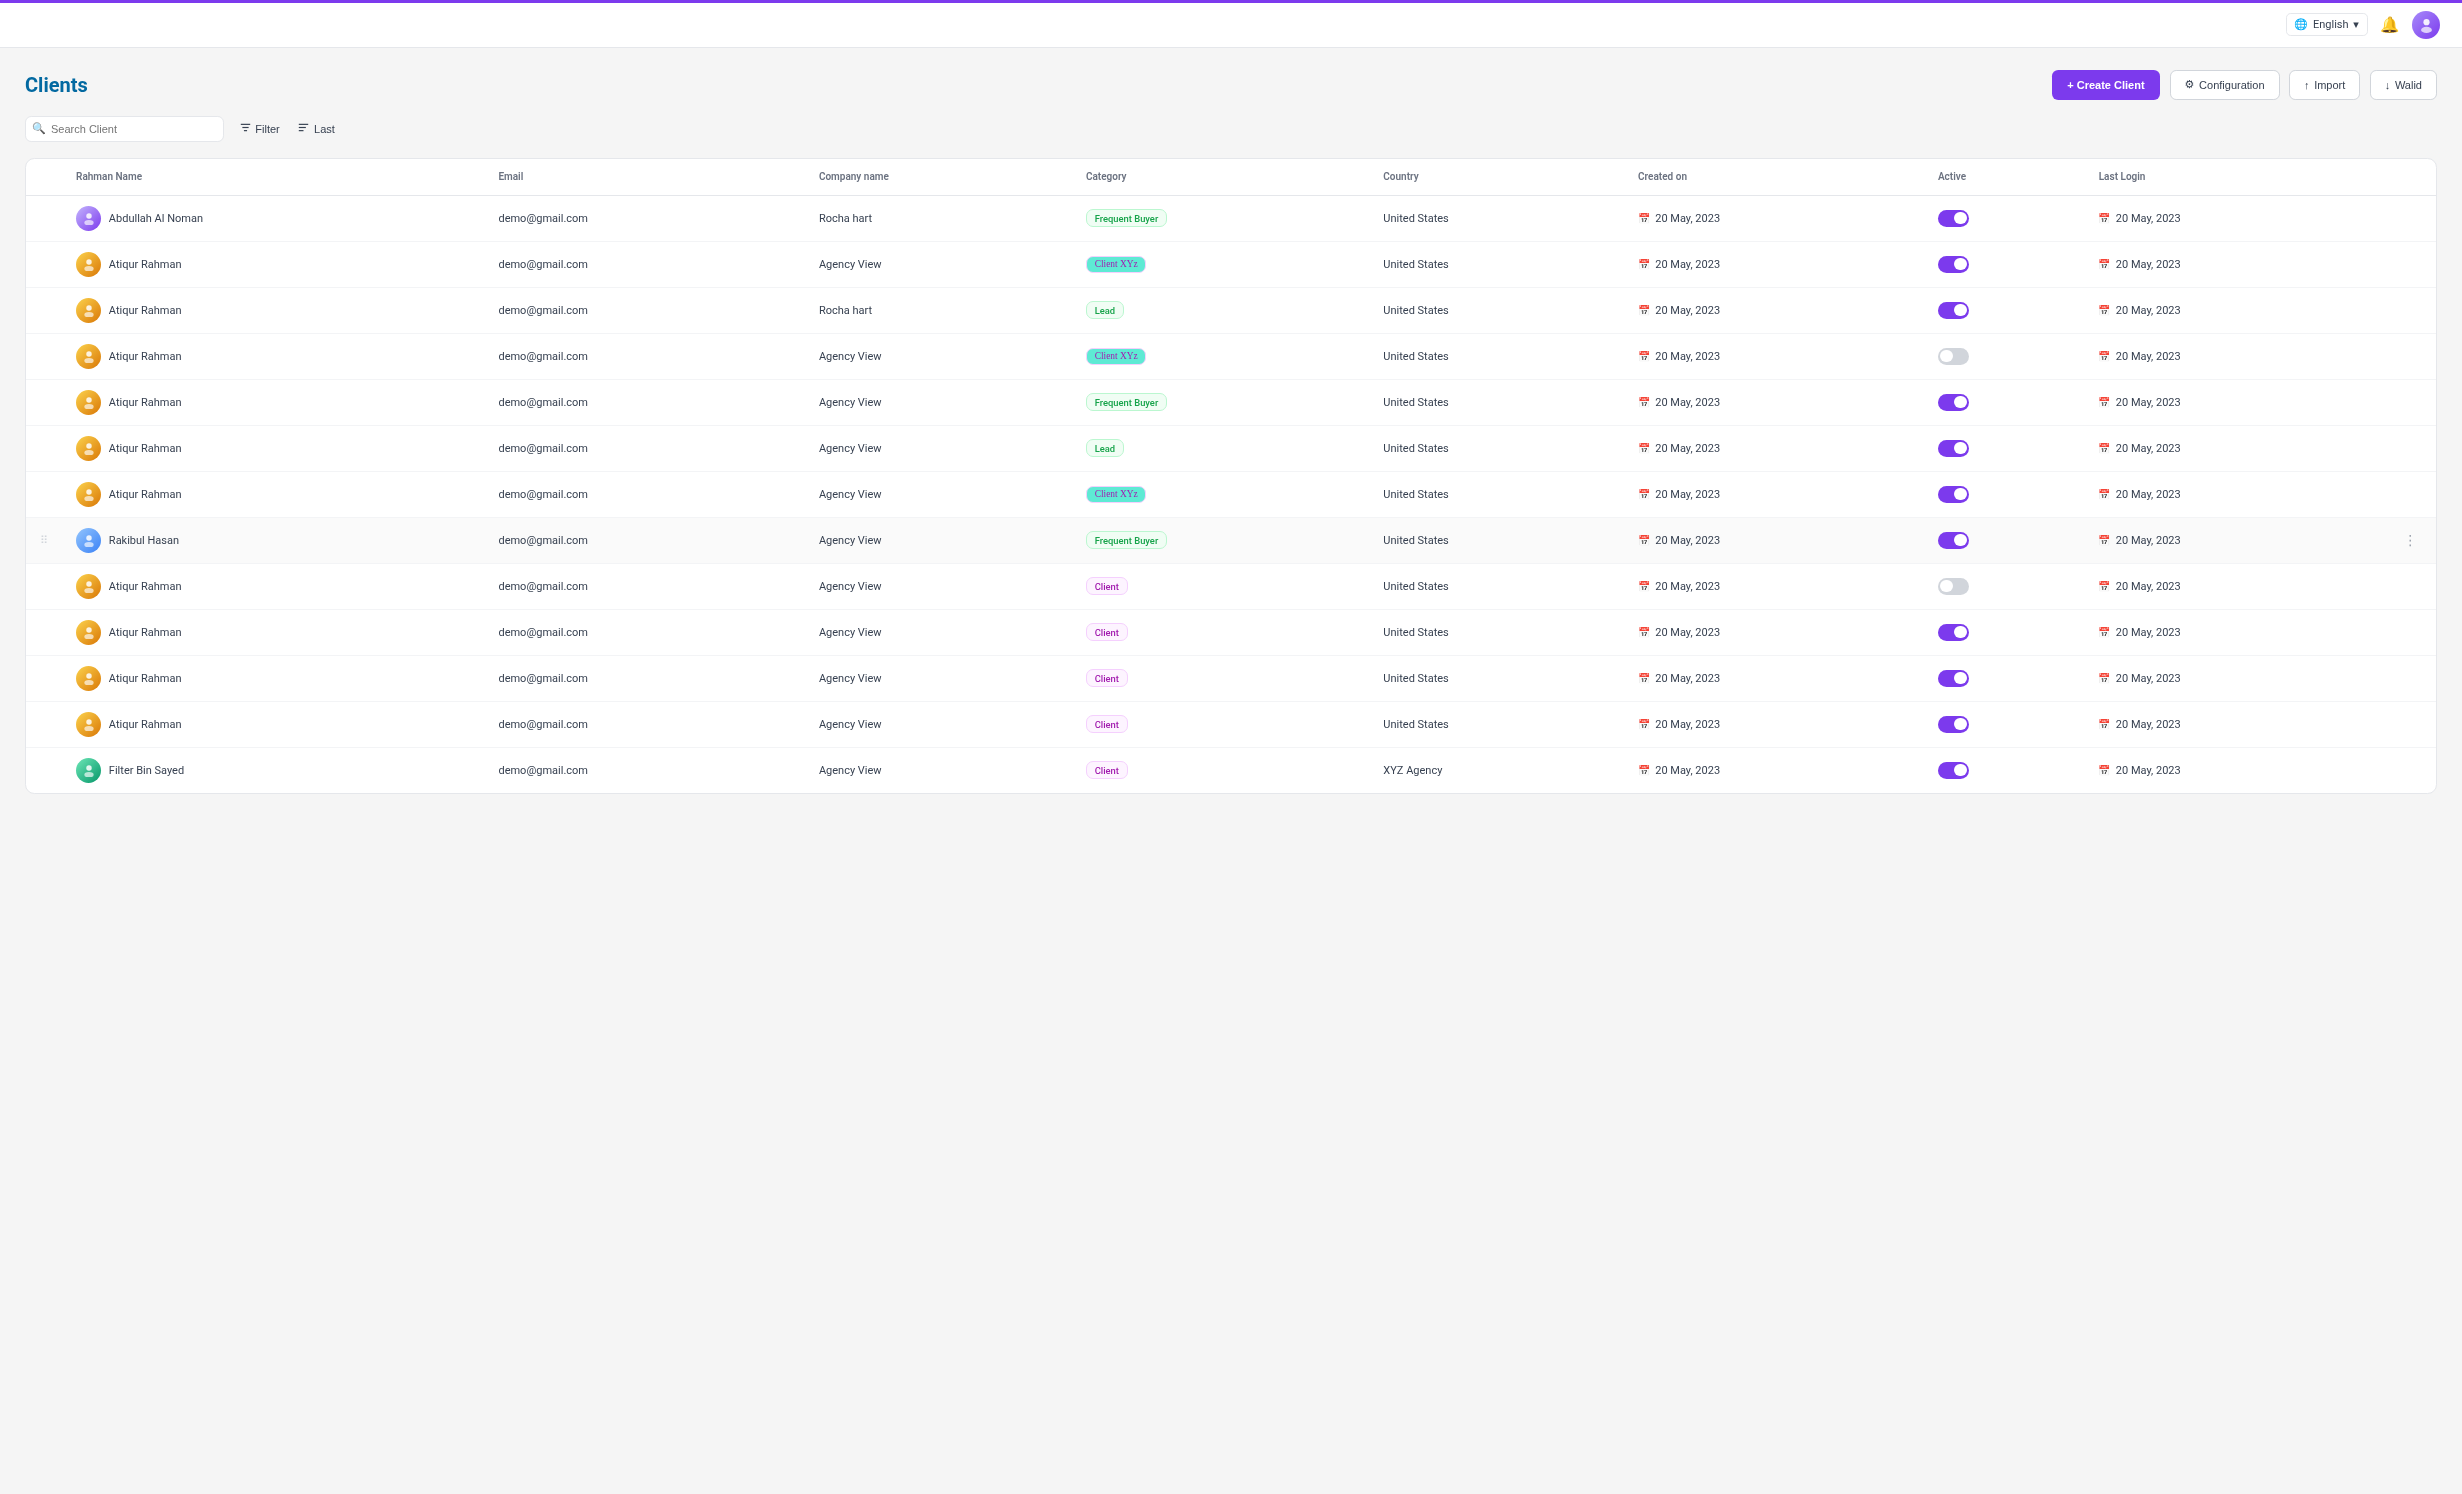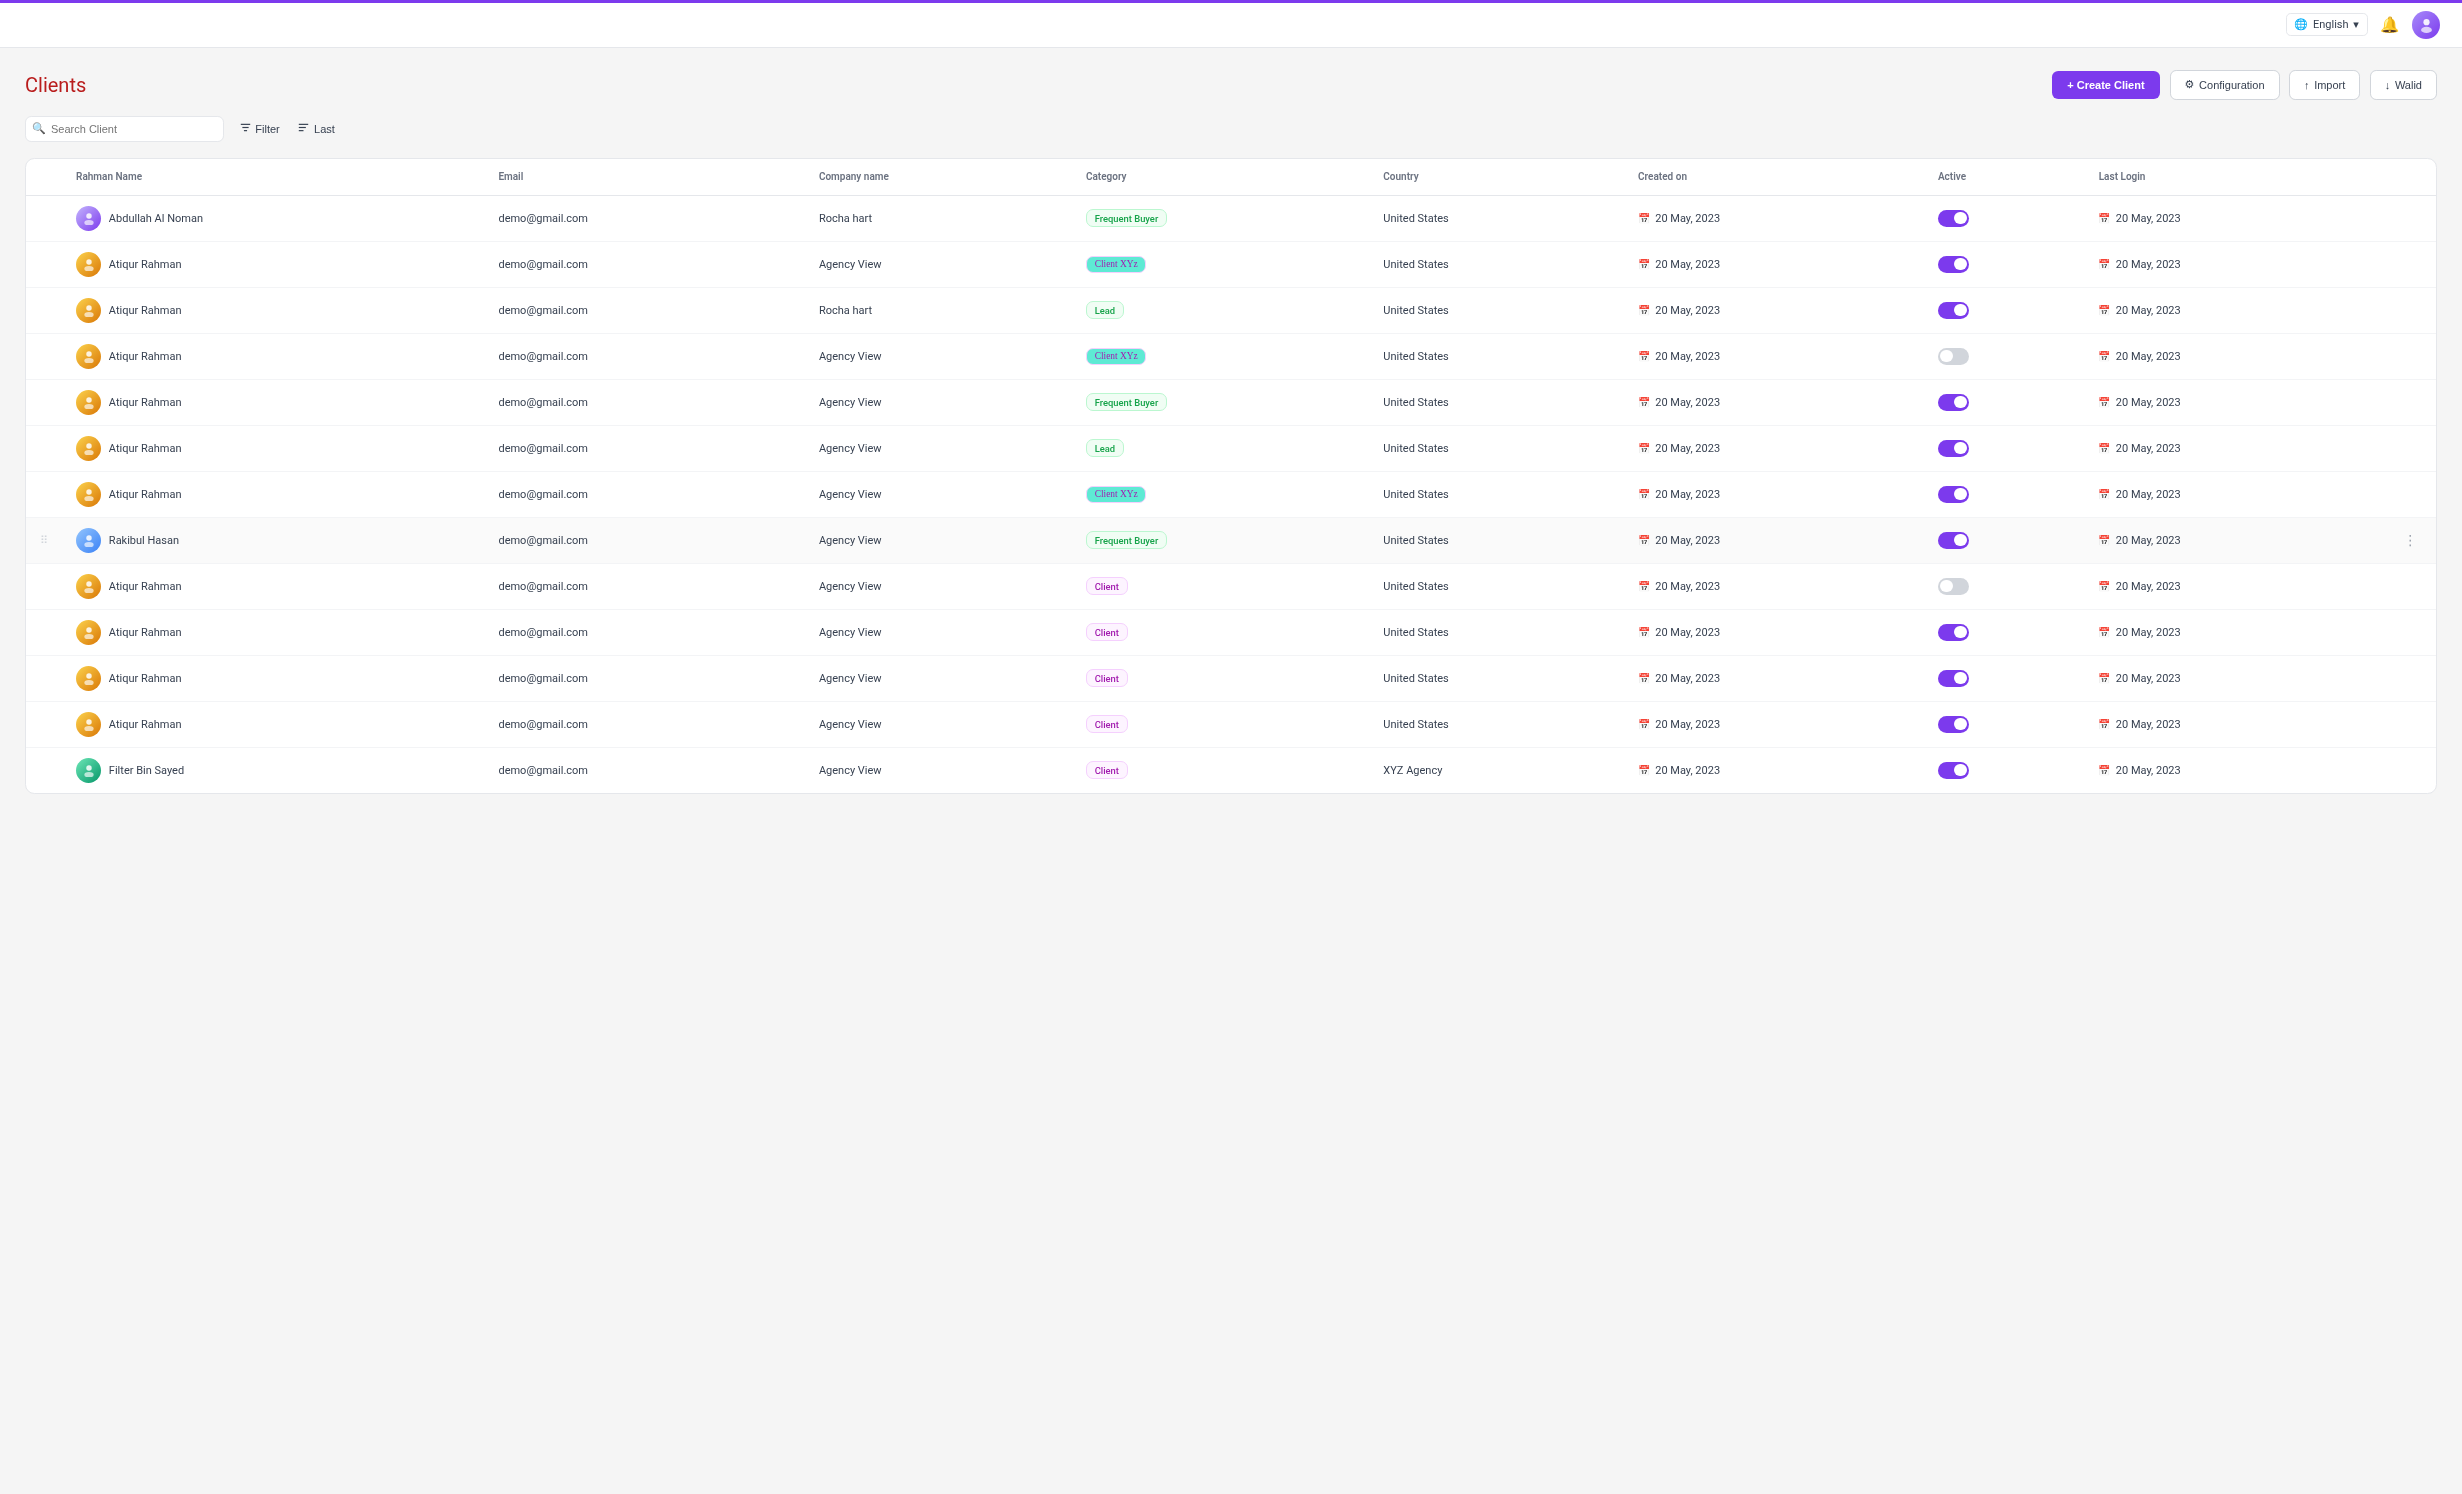--- a/index.html
+++ b/index.html
@@ -60,27 +60,26 @@
 
     .page-header {
       display: flex;
       align-items: center;
       justify-content: space-between;
       margin-bottom: 15.6px;
     }
 
     .page-title {
       font-size: 20px;
-      font-weight: 400;
-      color: #b91c1c;
+      font-weight: 700;
+      color: #0369a1;
     }
 
     .header-actions {
       display: flex;
-      align-items: center;
       gap: 9.4px;
     }
 
     .btn-create {
       background: #7c3aed;
       color: #fff;
       border: none;
       border-radius: 6.2px;
       padding: 7.8px 15.6px;
       font-size: 11px;

